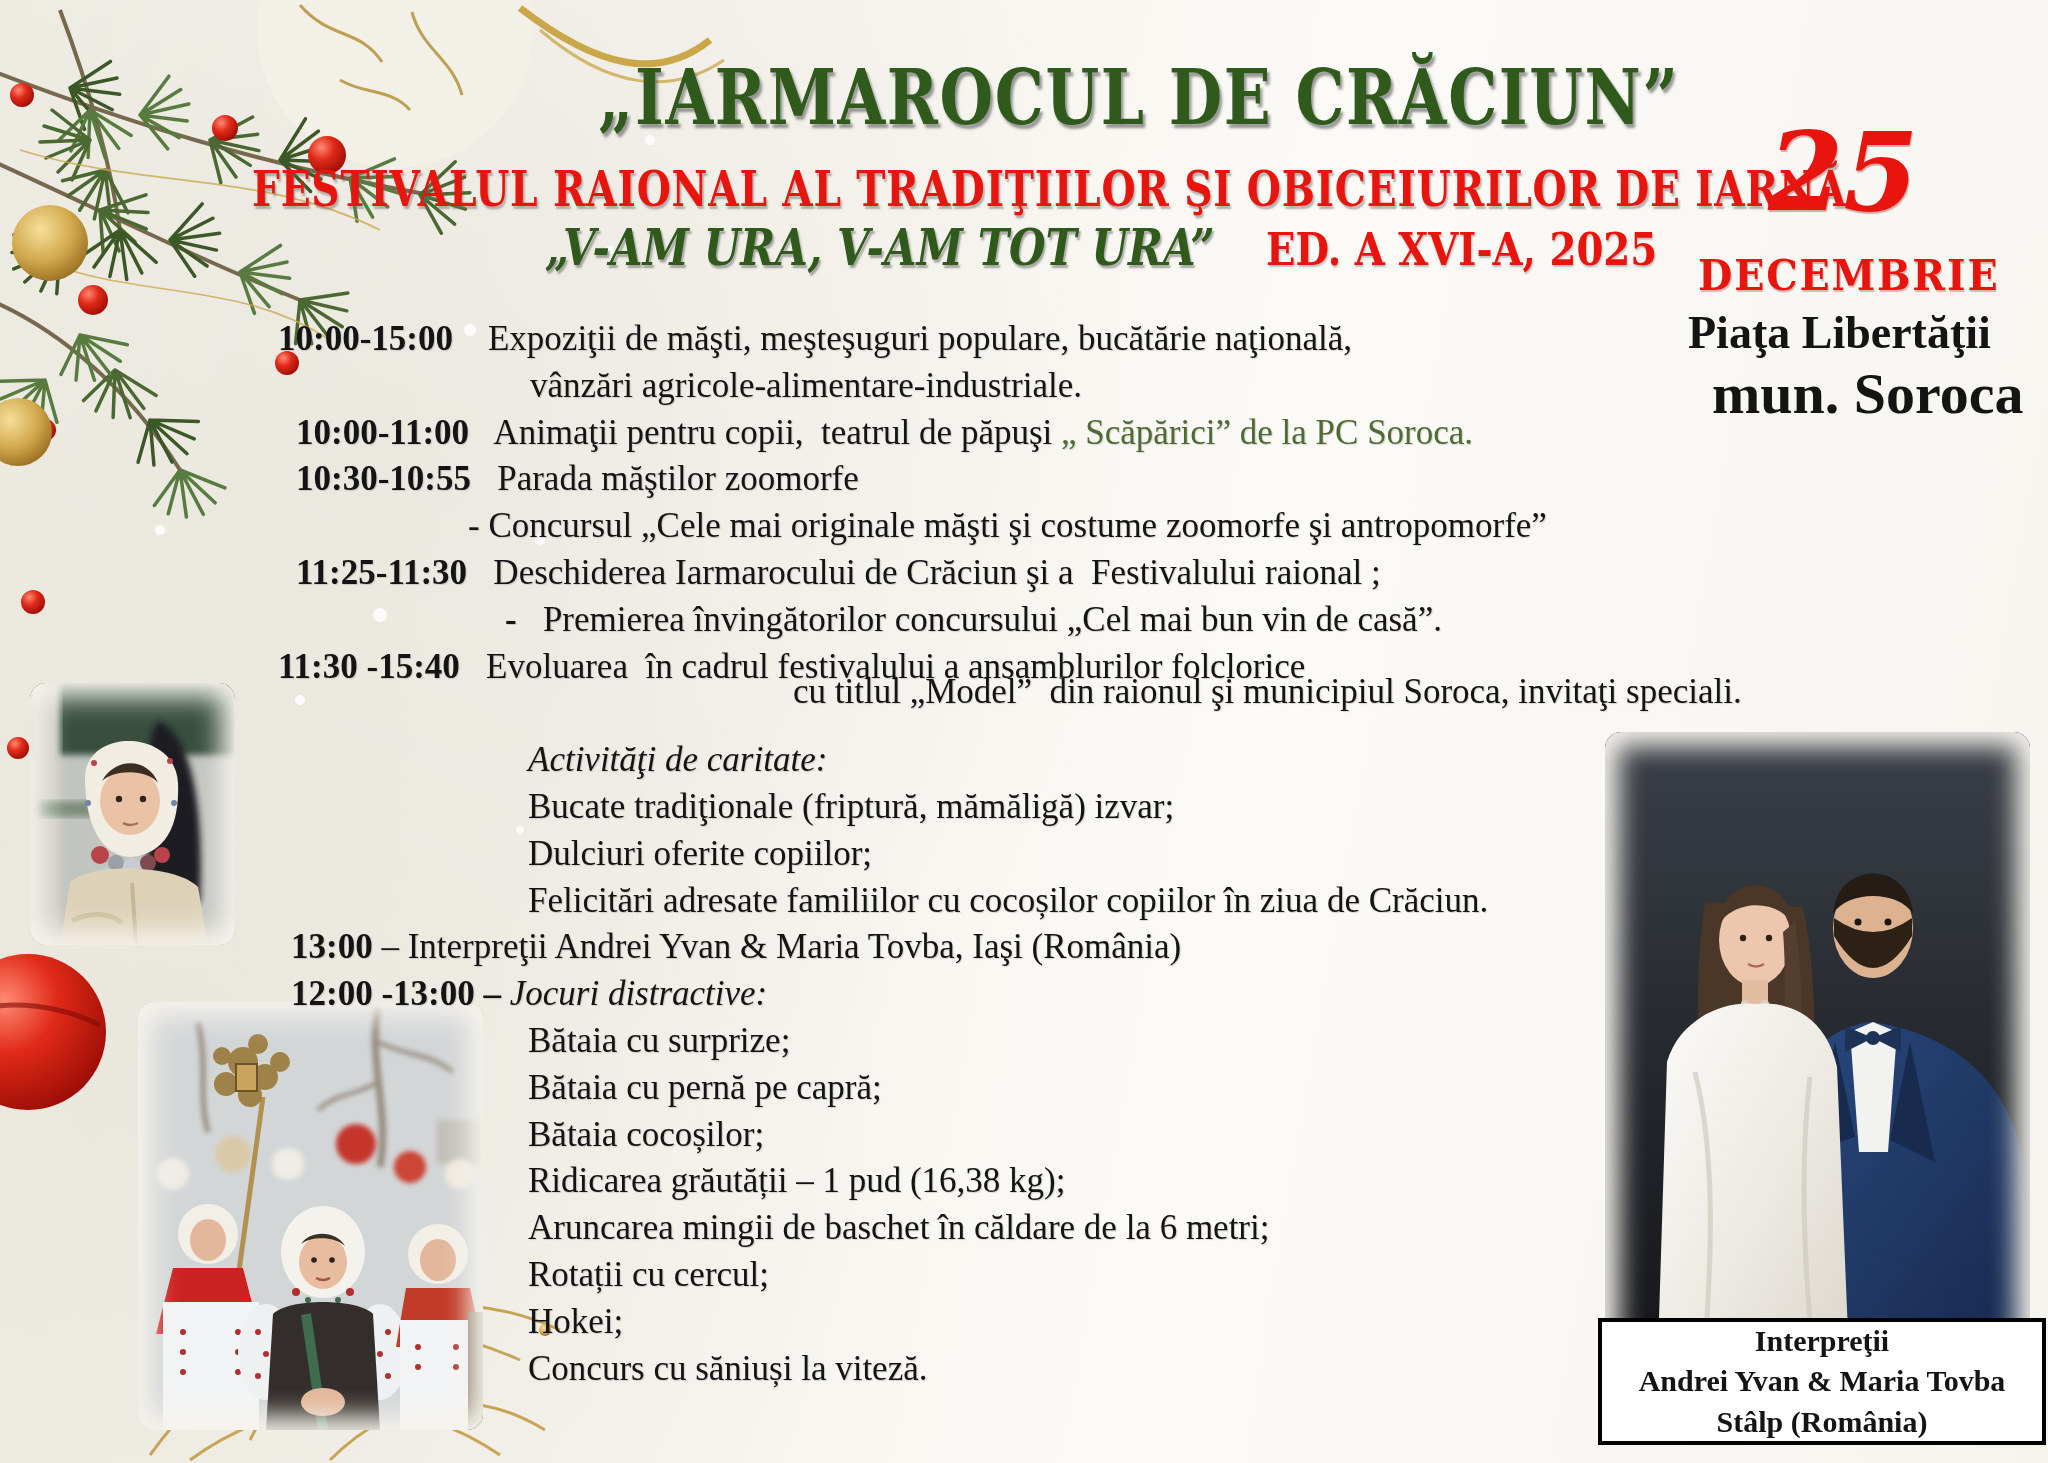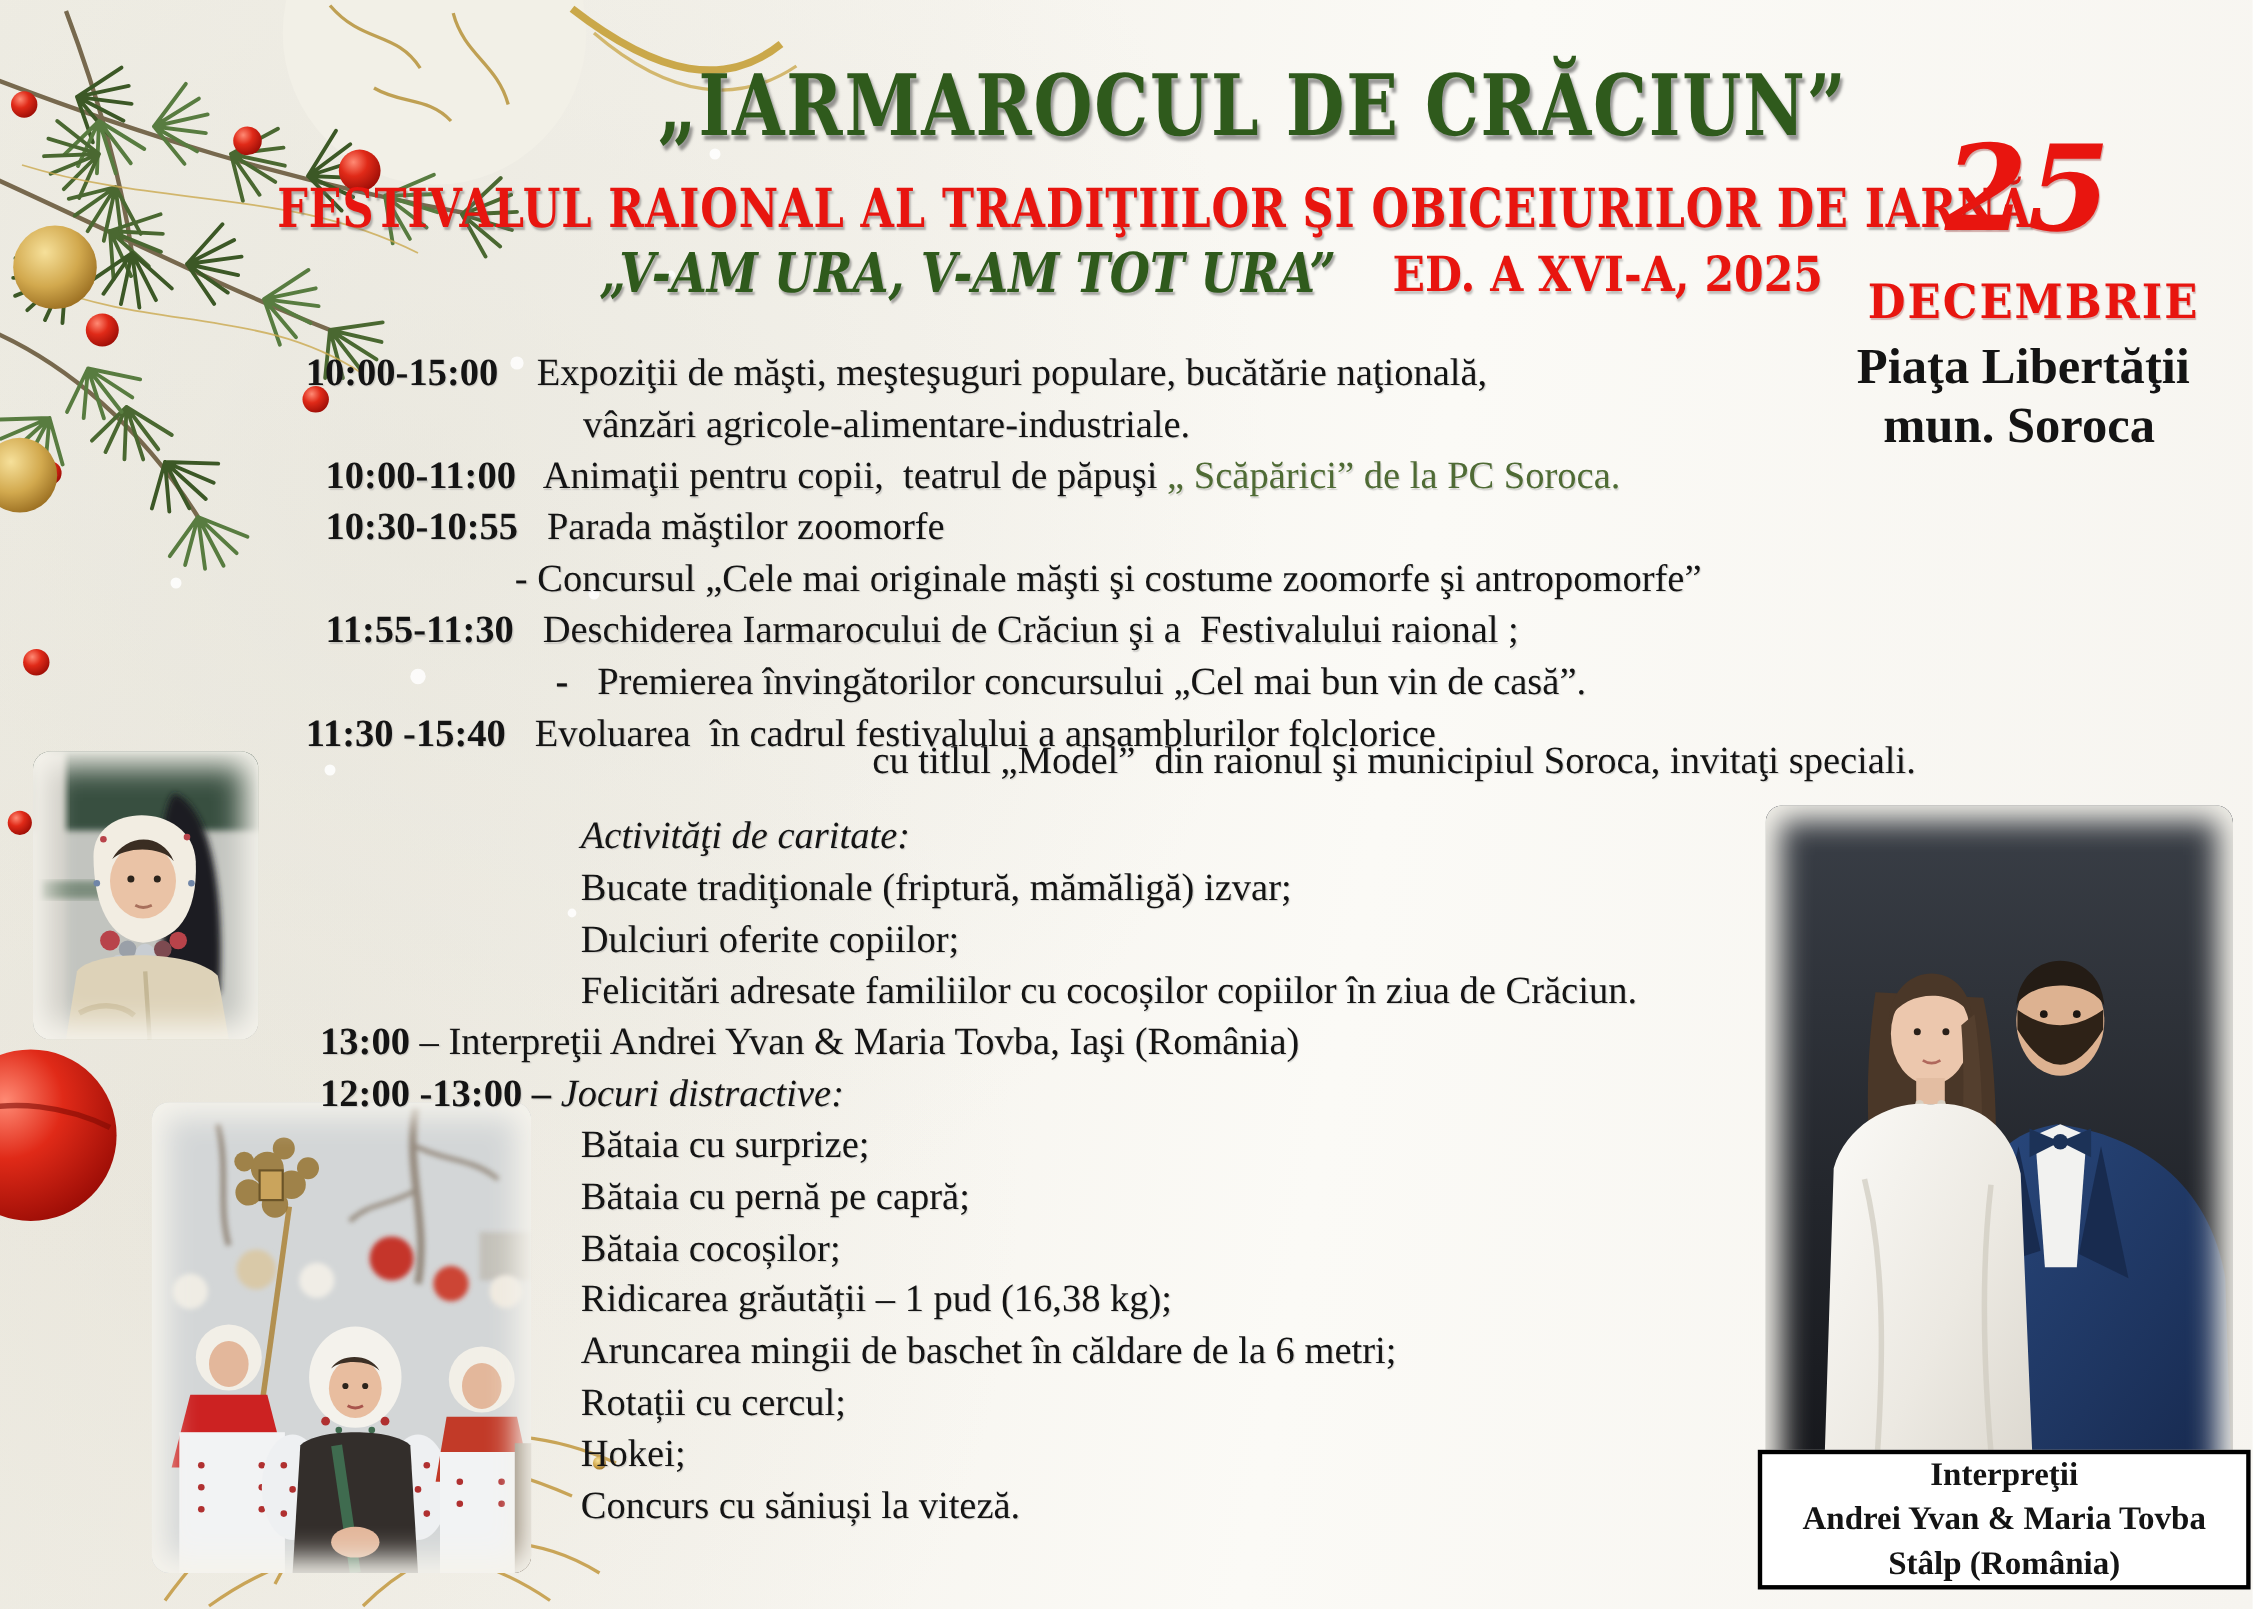--- a/index.html
+++ b/index.html
@@ -28,21 +28,21 @@
     display:inline-block;margin-left:-80px;transform:scaleX(.88);transform-origin:left top;
     text-shadow:1px 2px 2px rgba(120,120,120,.45);}
   
   .day{position:absolute;left:1768px;top:118px;font-family:"DejaVu Serif",serif;font-weight:700;
     font-style:italic;font-size:108px;line-height:1;color:var(--accent-red,#e8150f);z-index:2;
     text-shadow:1px 2px 1px rgba(150,60,60,.4);}
   .month{position:absolute;left:1698px;top:250px;font-family:"DejaVu Serif",serif;font-weight:700;
     font-size:43px;letter-spacing:2px;color:var(--accent-red,#e8150f);z-index:2;transform:scaleX(.92);
     transform-origin:left top;text-shadow:1px 2px 1px rgba(150,60,60,.35);}
   .loc1{position:absolute;left:1688px;top:306px;font-weight:700;font-size:46px;z-index:2;white-space:nowrap;}
-  .loc2{position:absolute;left:1712px;top:360px;font-weight:700;font-size:46px;z-index:2;white-space:nowrap;}
+  .loc2{position:absolute;left:1712px;top:360px;font-weight:700;font-size:58px;z-index:2;white-space:nowrap;}
   
   .sched-line{position:absolute;white-space:pre;font-size:35px;line-height:1.2;z-index:2;
     text-shadow:1px 1px 1px rgba(140,140,140,.35);}
   .lv-time-a{left:278px}.lv-time-b{left:296px}.lv-time-c{left:291px}
   .lv-dash-outer{left:468px}.lv-dash-inner{left:505px}
   .lv-wrap{left:530px}.lv-wrap-deep{left:793px}.lv-item{left:528px}
   .p-time{font-weight:700}
   .p-i{font-style:italic}
   .p-green{color:var(--schedule-green,#4f6b35)}
   
@@ -171,21 +171,21 @@
   <div class="month">DECEMBRIE</div>
   <div class="loc1">Piaţa Libertăţii</div>
   <div class="loc2">mun. Soroca</div>
 
   <div>
       <div class="sched-line lv-time-a" style="top: 318px;"><span class="p-time">10:00-15:00</span><span class="p-r">    Expoziţii de măşti, meşteşuguri populare, bucătărie naţională,</span></div>
       <div class="sched-line lv-wrap" style="top: 364.8px;"><span class="p-r">vânzări agricole-alimentare-industriale.</span></div>
       <div class="sched-line lv-time-b" style="top: 411.6px;"><span class="p-time">10:00-11:00</span><span class="p-r">   Animaţii pentru copii,  teatrul de păpuşi </span><span class="p-green">„ Scăpărici” de la PC Soroca.</span></div>
       <div class="sched-line lv-time-b" style="top: 458.4px;"><span class="p-time">10:30-10:55</span><span class="p-r">   Parada măştilor zoomorfe</span></div>
       <div class="sched-line lv-dash-outer" style="top: 505.2px;"><span class="p-r">- Concursul „Cele mai originale măşti şi costume zoomorfe şi antropomorfe”</span></div>
-      <div class="sched-line lv-time-b" style="top: 552px;"><span class="p-time">11:55-11:30</span><span class="p-r">   Deschiderea Iarmarocului de Crăciun şi a  Festivalului raional ;</span></div>
+      <div class="sched-line lv-time-b" style="top: 552px;"><span class="p-time">11:25-11:30</span><span class="p-r">   Deschiderea Iarmarocului de Crăciun şi a  Festivalului raional ;</span></div>
       <div class="sched-line lv-dash-inner" style="top: 598.8px;"><span class="p-time">-</span><span class="p-r">   Premierea învingătorilor concursului „Cel mai bun vin de casă”.</span></div>
       <div class="sched-line lv-time-a" style="top: 645.6px;"><span class="p-time">11:30 -15:40</span><span class="p-r">   Evoluarea  în cadrul festivalului a ansamblurilor folclorice</span></div>
       <div class="sched-line lv-wrap-deep" style="top: 671px;"><span class="p-r">cu titlul „Model”  din raionul şi municipiul Soroca, invitaţi speciali.</span></div>
       <div class="sched-line lv-item" style="top: 739.2px;"><span class="p-i">Activităţi de caritate:</span></div>
       <div class="sched-line lv-item" style="top: 786px;"><span class="p-r">Bucate tradiţionale (friptură, mămăligă) izvar;</span></div>
       <div class="sched-line lv-item" style="top: 832.8px;"><span class="p-r">Dulciuri oferite copiilor;</span></div>
       <div class="sched-line lv-item" style="top: 879.6px;"><span class="p-r">Felicitări adresate familiilor cu cocoșilor copiilor în ziua de Crăciun.</span></div>
       <div class="sched-line lv-time-c" style="top: 926.4px;"><span class="p-time">13:00</span><span class="p-r"> – Interpreţii Andrei Yvan &amp; Maria Tovba, Iaşi (România)</span></div>
       <div class="sched-line lv-time-c" style="top: 973.2px;"><span class="p-time">12:00 -13:00 – </span><span class="p-i">Jocuri distractive:</span></div>
       <div class="sched-line lv-item" style="top: 1020px;"><span class="p-r">Bătaia cu surprize;</span></div>

